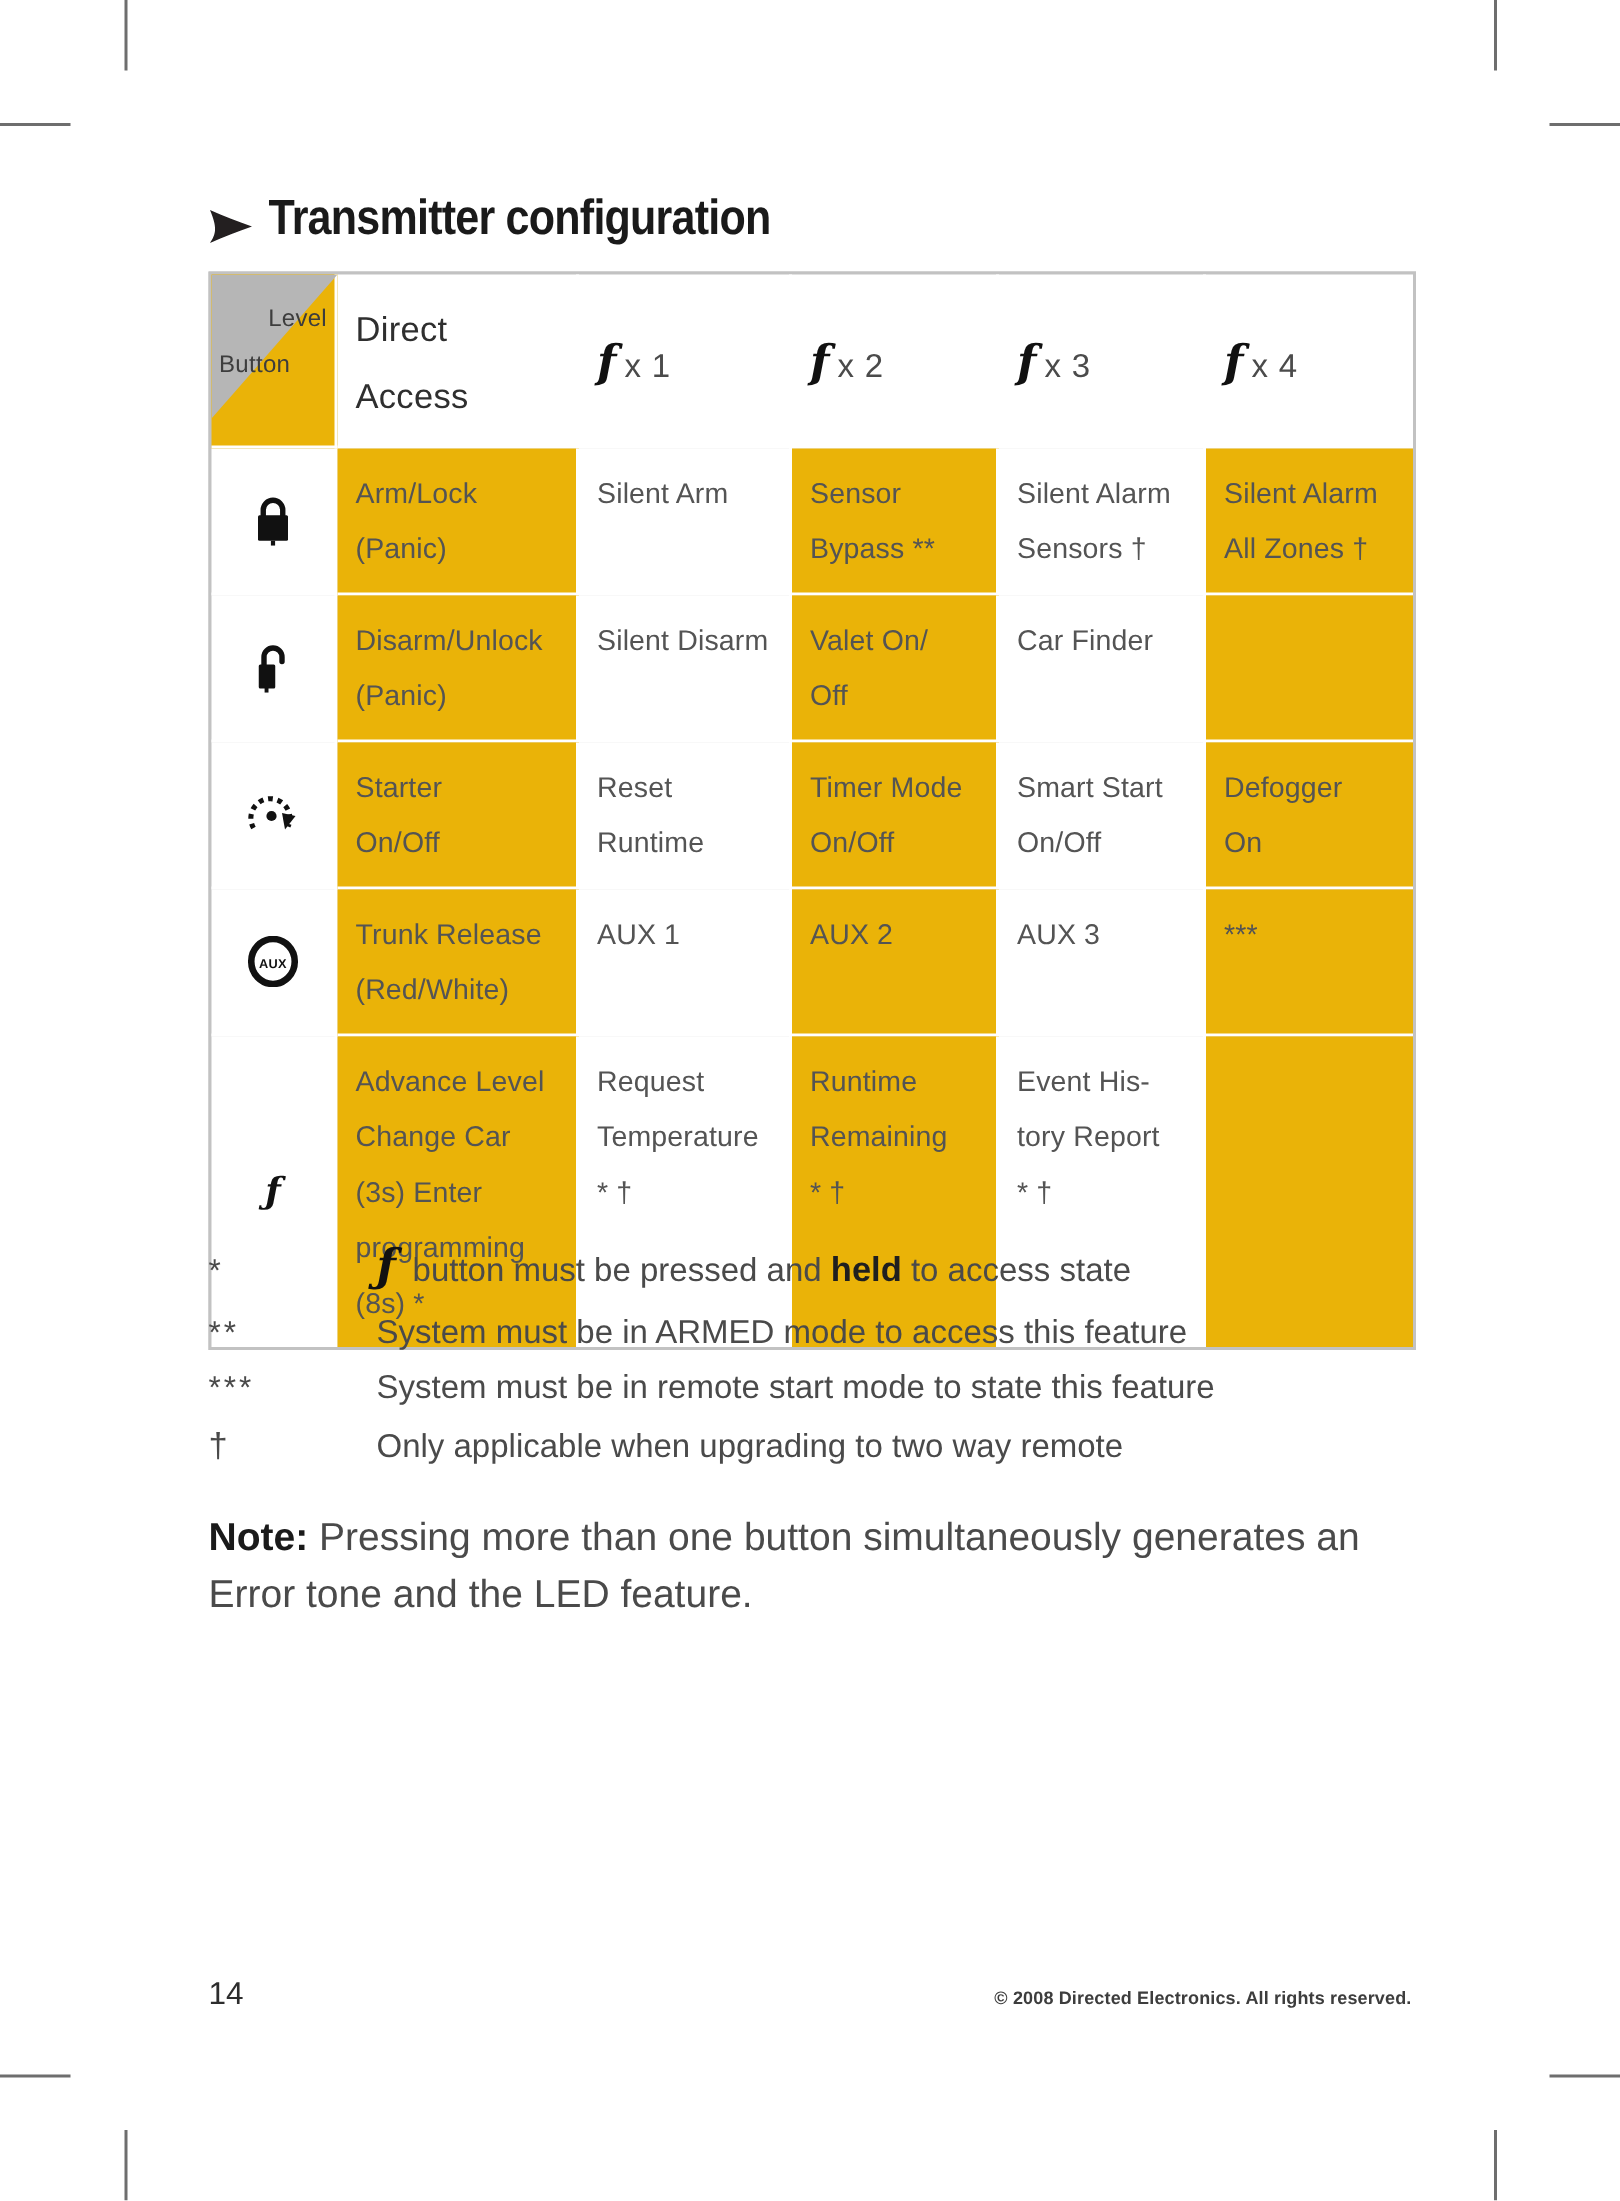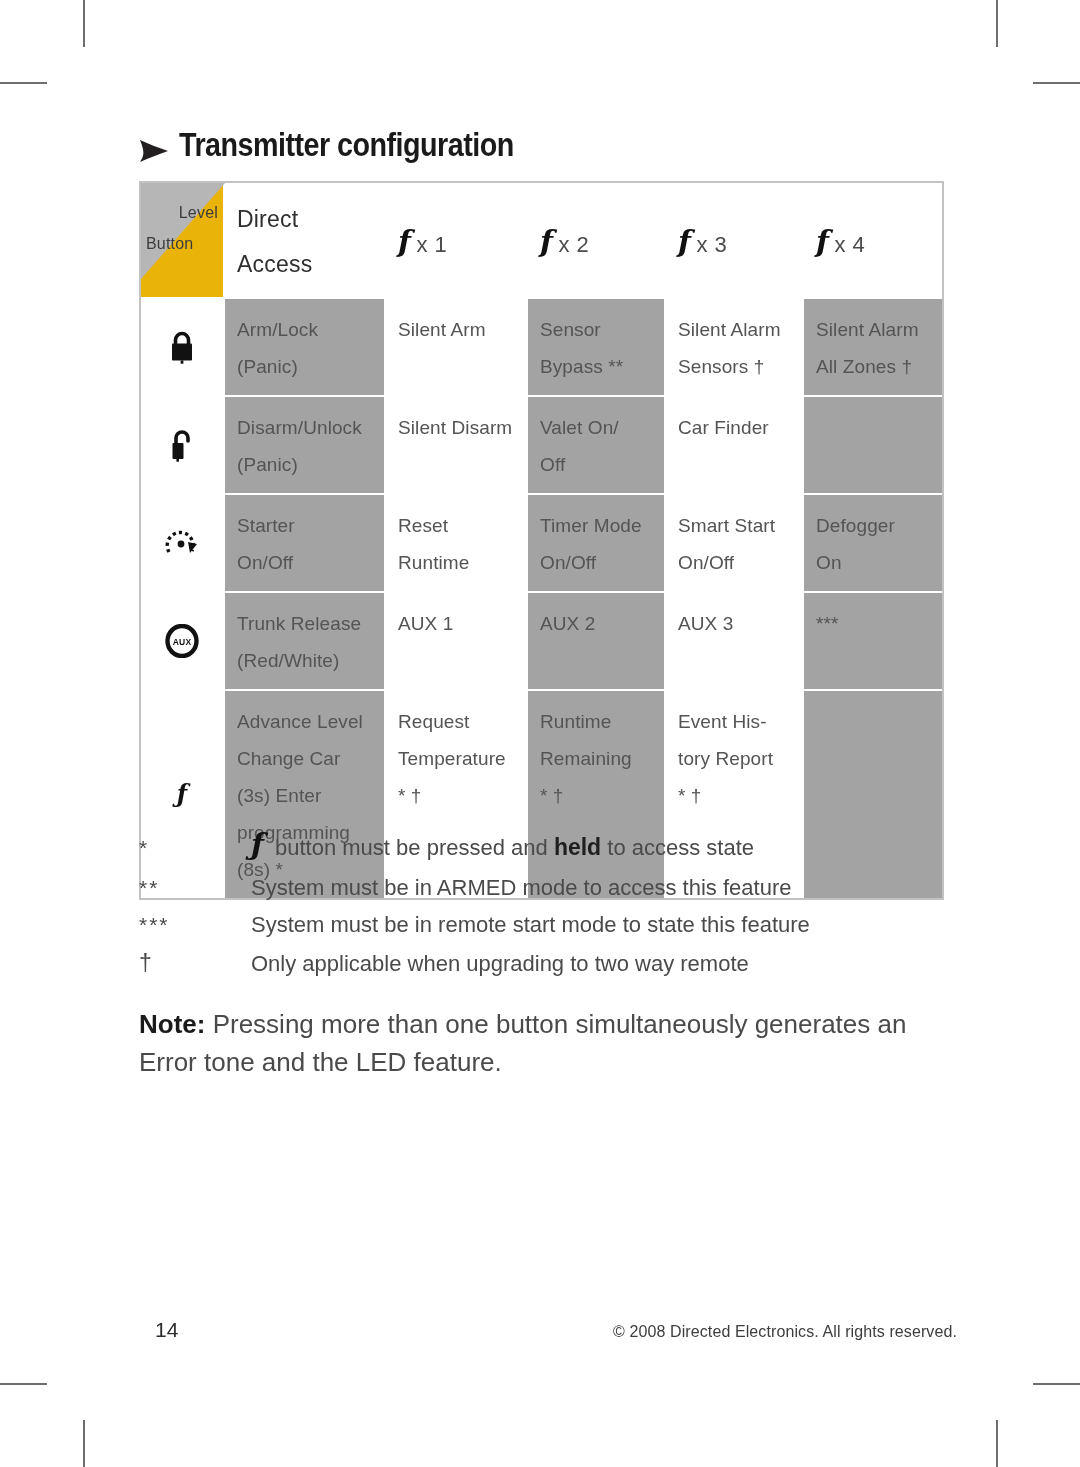--- a/index.html
+++ b/index.html
@@ -94,21 +94,21 @@
   .tbl tr:last-child td { border-bottom: none; }
 
   .c-icon    { width: 84px; }
   .c-direct  { width: 161px; }
   .c-f1      { width: 142px; }
   .c-f2      { width: 138px; }
   .c-f3      { width: 138px; }
   .c-f4      { width: 138px; }
 
   .shade  { background: #ffffff; }
-  .plain  { background: #a3a3a3; }
+  .plain  { background: #eab308; }
 
   .tbl-wrap {
     position: absolute;
     left: 0;
     top: 181px;
     width: 801px;
     border: 2px solid #c2c2c2;
     box-sizing: content-box;
     background: #c2c2c2;
   }
@@ -239,37 +239,37 @@
     font-weight: 300;
   }
   .note-block b {
     color: #1a1a1a;
     font-weight: bold;
   }
 
   
   .footer {
     position: absolute;
-    left: 16px;
+    left: 0;
     top: 1318px;
     width: 802px;
     display: flex;
     align-items: baseline;
   }
   .pageno {
     font-size: 21px;
     color: #2d2d2d;
     width: 160px;
   }
   .copyright {
     flex: 1 1 auto;
     text-align: right;
-    font-size: 16px;
+    font-size: 12px;
     color: #3d3d3d;
-    font-weight: 400;
+    font-weight: 700;
     letter-spacing: 0.1px;
   }
 </style>
 </head>
 <body>
 
 <div class="crop crop-v cm-tl-v"></div>
 <div class="crop crop-h cm-tl-h"></div>
 <div class="crop crop-v cm-tr-v"></div>
 <div class="crop crop-h cm-tr-h"></div>

